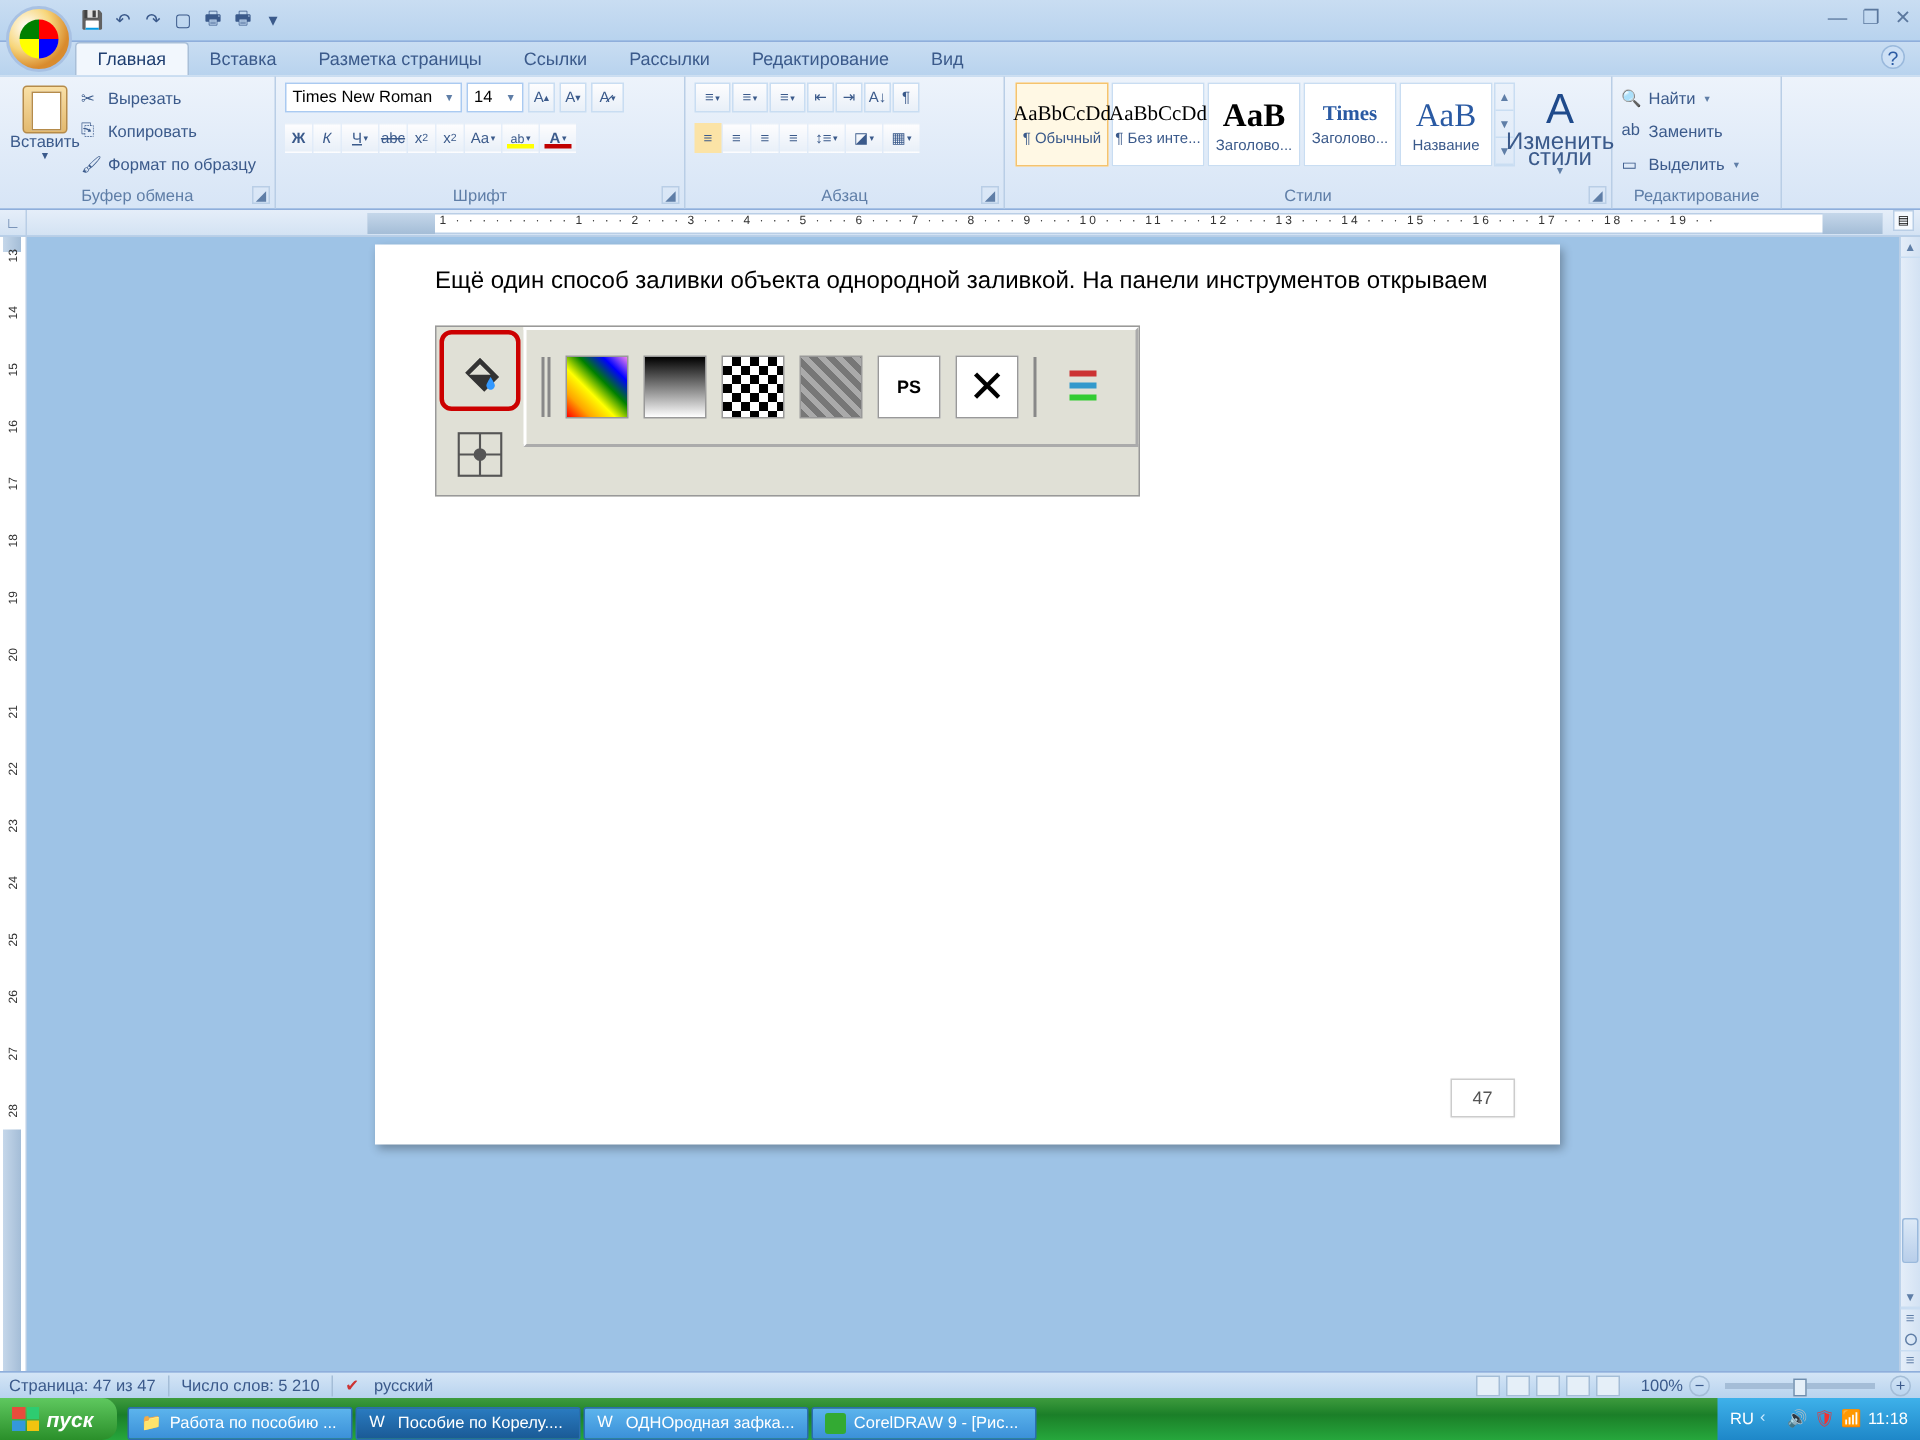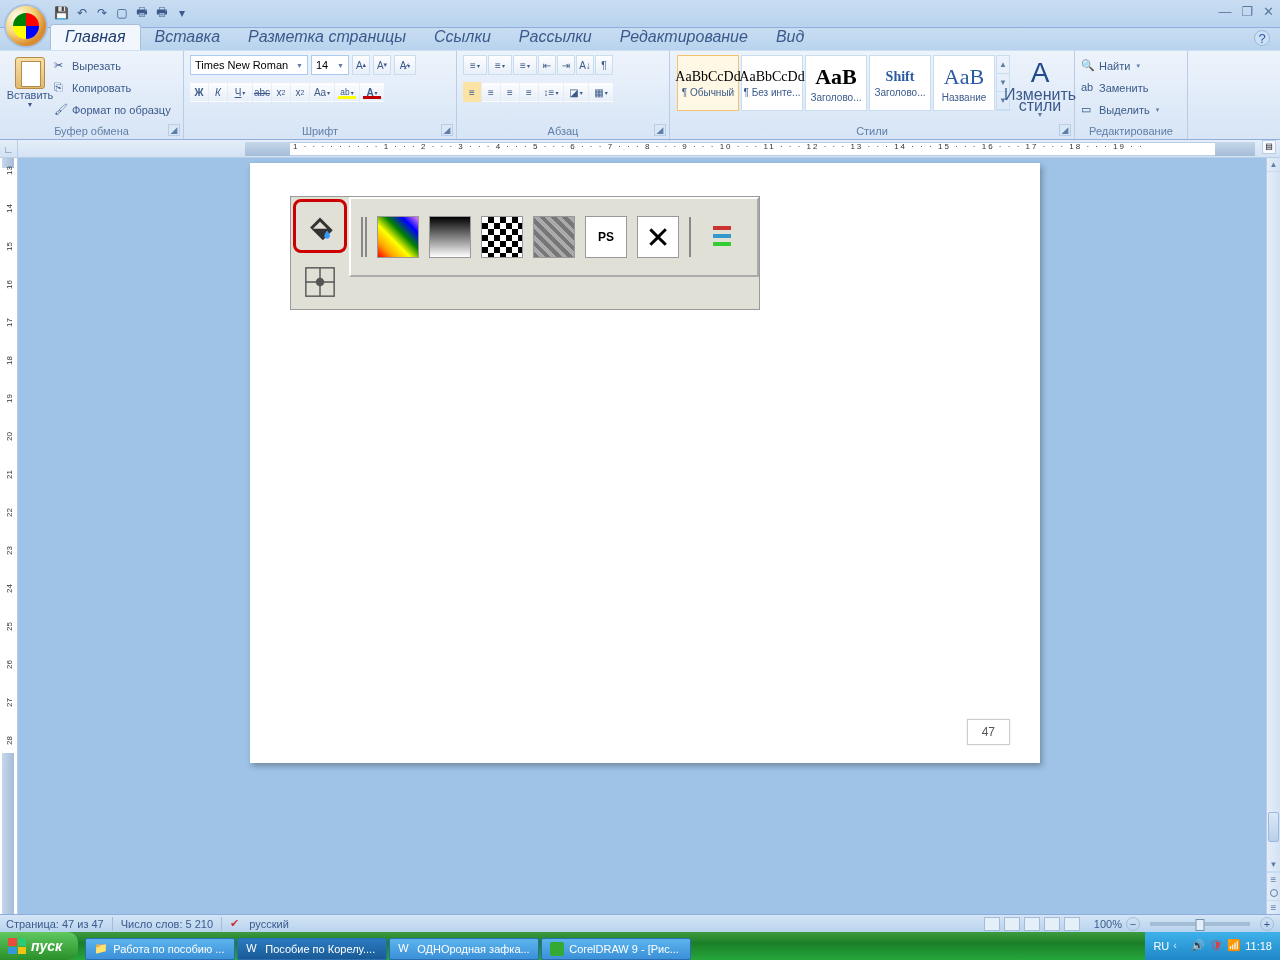--- a/index.html
+++ b/index.html
@@ -10,21 +10,21 @@
 .office-btn { width: 44px; height: 44px; border-radius: 50%; background: radial-gradient(circle at 30% 30%, #fff, #f7d67b 40%, #d98b2e 70%); border: 2px solid #a8c1e3; position: absolute; top: 4px; left: 4px; z-index: 20; display: flex; align-items: center; justify-content: center; }
 .office-btn-inner { width: 26px; height: 26px; border-radius: 50%; background: conic-gradient(red 0 25%, blue 25% 50%, yellow 50% 75%, green 75% 100%); }
 .qat { position: absolute; left: 54px; top: 2px; height: 22px; display: flex; align-items: center; gap: 4px; }
 .qat > span { width: 16px; height: 16px; display: inline-flex; align-items: center; justify-content: center; color: #3b5a8b; font-size: 12px; cursor: pointer; }
 .title { flex: 1; text-align: center; color: #3b5a8b; font-size: 12px; }
 .win-controls { position: absolute; right: 6px; top: 4px; display: flex; gap: 10px; }
 .win-controls > span { color: #5b789e; font-size: 13px; cursor: pointer; }
 
 
 .tabs { height: 22px; background: linear-gradient(#c9ddf2, #b8d3ee); display: flex; align-items: flex-end; padding-left: 50px; gap: 0; position: relative; }
-.tab { padding: 3px 14px 4px 14px; color: #3b5a8b; font-size: 16px; cursor: pointer; font-style: italic; }
+.tab { padding: 3px 14px 4px 14px; color: #3b5a8b; font-size: 12px; cursor: pointer; }
 .tab.active { background: #f2f7fd; border: 1px solid #a9bfd8; border-bottom: none; border-radius: 3px 3px 0 0; color: #1f3e70; }
 .help-icon { position: absolute; right: 10px; top: 2px; color: #2a5aa3; font-size: 13px; width: 16px; height: 16px; border-radius: 50%; background: #cde0f5; text-align: center; line-height: 16px; border:1px solid #9ab9dc; }
 
 
 .ribbon { height: 90px; background: linear-gradient(#edf3fb, #d7e5f6); border-top: 1px solid #cddff2; border-bottom: 1px solid #8faedb; display: flex; }
 .group { border-right: 1px solid #b9cee6; display: flex; flex-direction: column; position: relative; padding: 2px 6px 0 6px; }
 .group-label { position: absolute; bottom: 2px; left: 0; right: 0; text-align: center; color: #5f7ea7; font-size: 11px; }
 .group-launcher { position: absolute; bottom: 3px; right: 3px; width: 12px; height: 12px; font-size: 9px; color: #5f7ea7; border: 1px solid #b9cee6; text-align: center; line-height: 10px; cursor: pointer; }
 
 
@@ -276,21 +276,21 @@
       </div>
       <div class="style-box">
         <div class="style-prev">AaBbCcDd</div>
         <div class="style-lab">¶ Без инте...</div>
       </div>
       <div class="style-box">
         <div class="style-prev" style="font-size:22px; font-weight:bold">AaB</div>
         <div class="style-lab">Заголово...</div>
       </div>
       <div class="style-box">
-        <div class="style-prev" style="color:#2a5aa3; font-weight:bold">Shift</div>
+        <div class="style-prev" style="color:#2a5aa3; font-weight:bold">Times</div>
         <div class="style-lab">Заголово...</div>
       </div>
       <div class="style-box">
         <div class="style-prev" style="font-size:22px; color:#2a5aa3">AaB</div>
         <div class="style-lab">Название</div>
       </div>
       <div class="styles-scroll">
         <div>▲</div>
         <div>▼</div>
         <div>▼</div>
@@ -355,20 +355,21 @@
       <div class="vruler-num" style="top: 388px;">23</div>
       <div class="vruler-num" style="top: 426px;">24</div>
       <div class="vruler-num" style="top: 464px;">25</div>
       <div class="vruler-num" style="top: 502px;">26</div>
       <div class="vruler-num" style="top: 540px;">27</div>
       <div class="vruler-num" style="top: 578px;">28</div>
     </div>
 
   <div class="page">
     <div class="page-content">
+      <div class="page-text">Ещё один способ заливки объекта однородной заливкой. На панели инструментов открываем</div>
 
       <div class="embedded-img">
         <div class="corel-tools" style="display:flex; width:470px;">
           <div class="ct-left">
             <div class="ct-cell red">
               <svg width="34" height="34" viewBox="0 0 24 24">
                   <path fill="#333" d="M5 13l7-7 9 9-7 7-9-9zm7-4l-5 5h10l-5-5z"></path>
                   <path fill="#39f" d="M19 19c0 1-1 2-2 2s-2-1-2-2 2-4 2-4 2 3 2 4z"></path>
                 </svg>
             </div>

